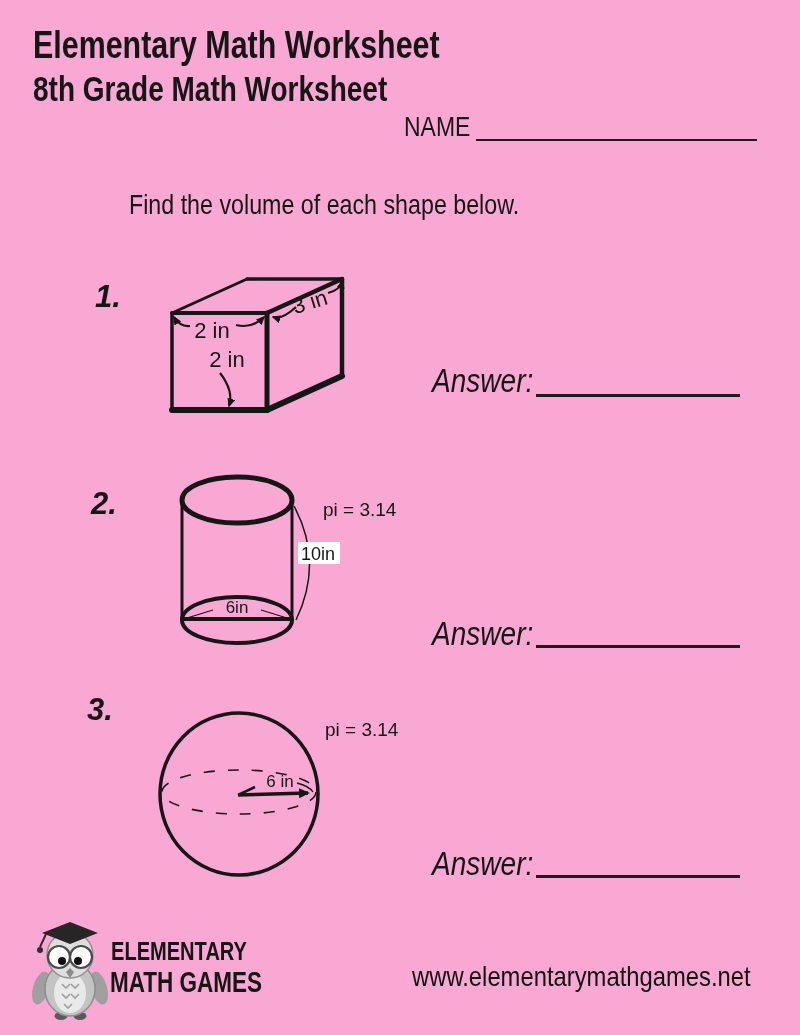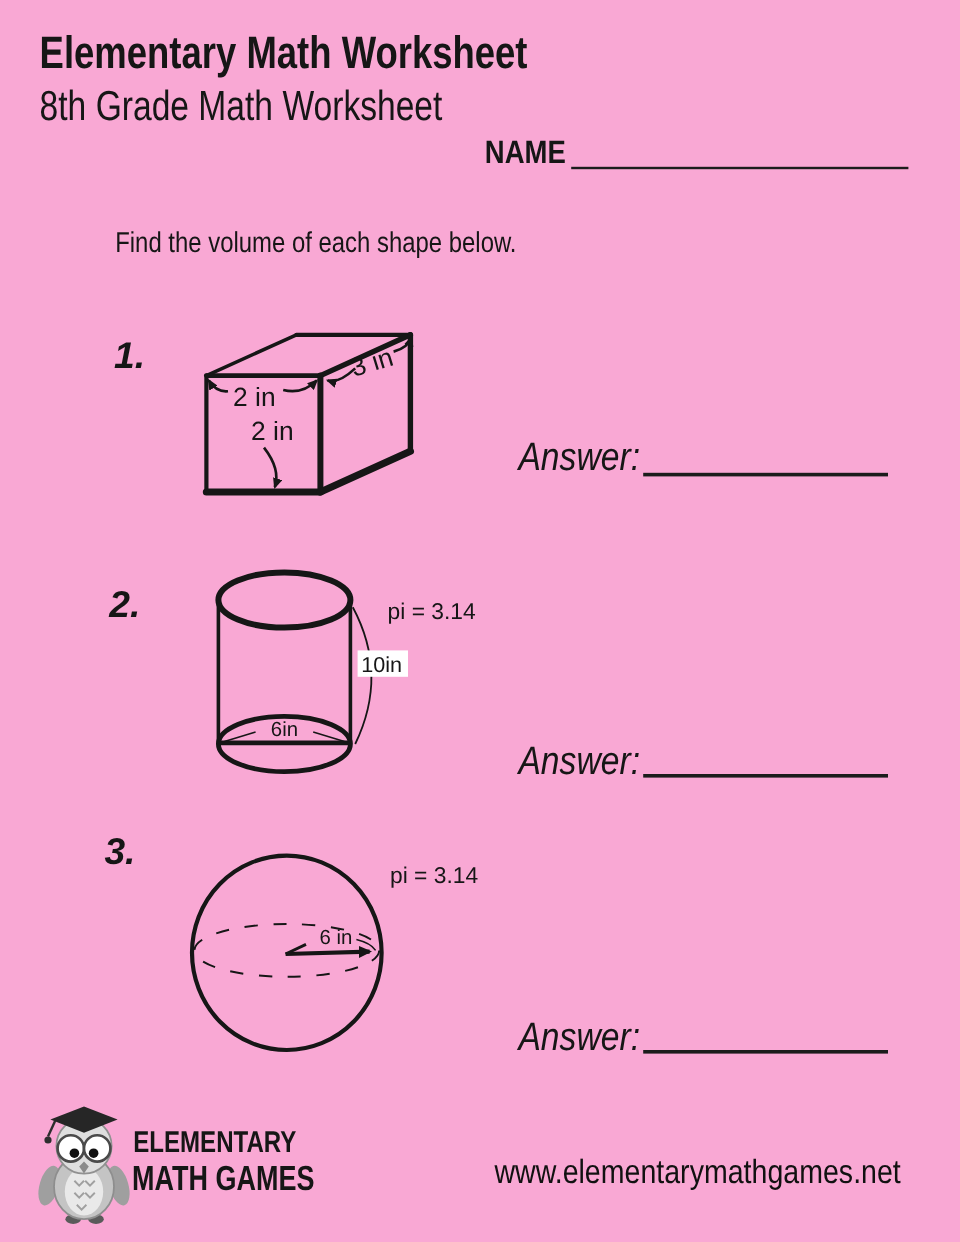--- a/index.html
+++ b/index.html
@@ -7,24 +7,24 @@
   #page {
     position:relative; width:800px; height:1035px; background:#f9a8d4;
     font-family:"Liberation Sans", sans-serif; color:#161616; overflow:hidden;
   }
   .abs { position:absolute; }
   .cond { display:inline-block; transform-origin:0 0; white-space:nowrap; }
   .sx80 { transform:scaleX(0.80); }
   .sx83 { transform:scaleX(0.83); }
   .sx85 { transform:scaleX(0.85); }
   .title    { font-size:38px; font-weight:700; line-height:1.05; }
-  .subtitle { font-size:35px; font-weight:400; line-height:1.05; }
+  .subtitle { font-size:35px; font-weight:700; line-height:1.05; }
   .topic    { font-size:33px; font-weight:400; }
-  .namelbl  { font-size:27px; font-weight:700; }
-  .instruction { font-size:24px; font-weight:400; }
+  .namelbl  { font-size:27px; font-weight:400; }
+  .instruction { font-size:28px; font-weight:400;margin-left:33px; }
   .pnum { font-size:31px; font-weight:700; font-style:italic; }
   .answer { font-size:33px; font-weight:400;font-style:italic; }
   .rule { background:#1c1c1c; }
   .url { font-size:28px; font-weight:400; color:#111; }
   svg text { font-family:"Liberation Sans", sans-serif; fill:#161616; }
 </style>
 </head>
 <body>
 
 <div id="page">

